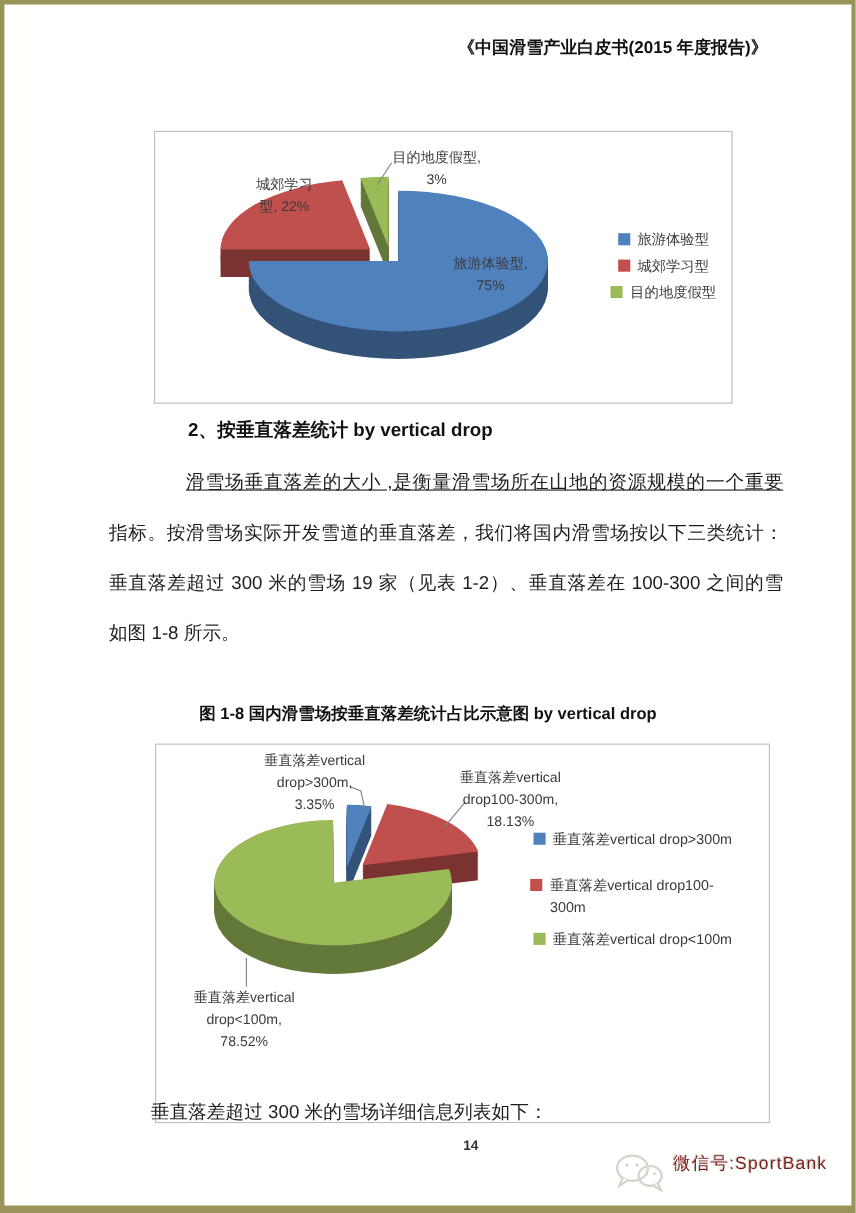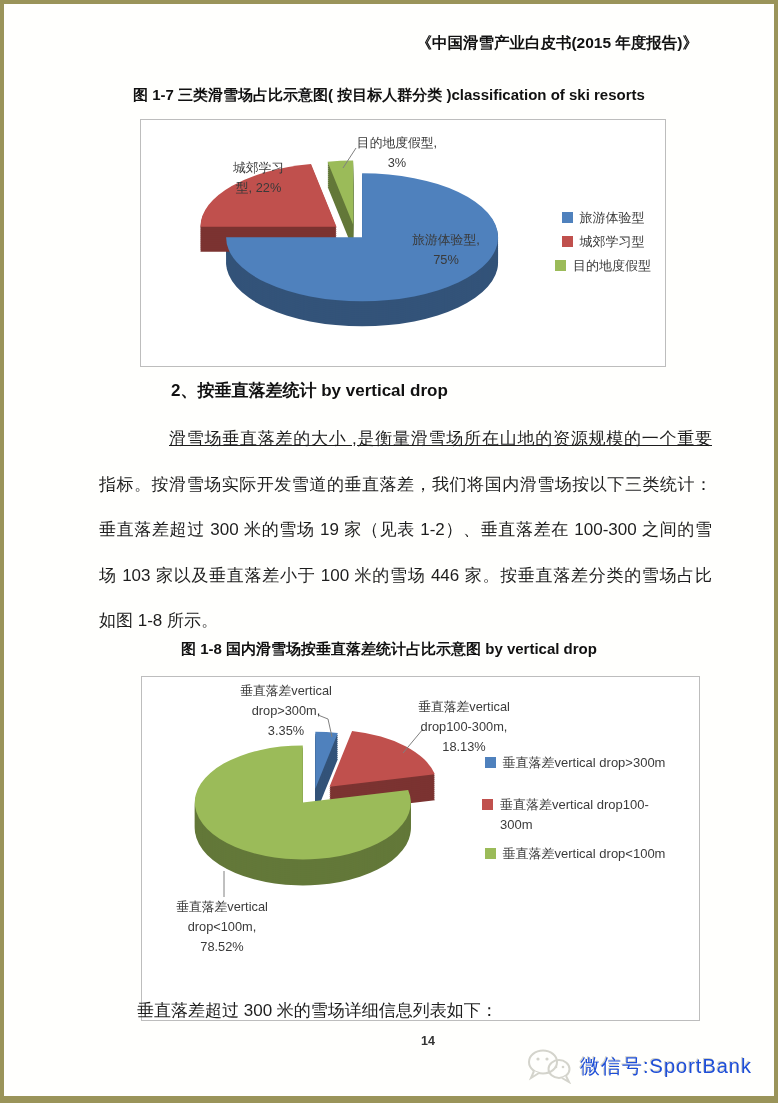--- a/index.html
+++ b/index.html
@@ -61,34 +61,33 @@
   .footer-text{
     position:absolute;left:133px;top:995px;
     font-size:17px;color:#1d1d1d;
   }
   .page-number{
     position:absolute;left:0;top:1030px;width:100%;
     text-align:center;font-size:12.5px;font-weight:bold;color:#333;padding-left:39px;
   }
   .watermark{
     position:absolute;right:22px;top:1044px;
-    display:flex;align-items:center;
-    color:#1d4ed8;font-size:20px;letter-spacing:1px;
+    display:flex;align-items:flex-start;
+    color:#7f1d1d;font-size:16px;letter-spacing:1px;
     text-shadow:1px 1px 0 #fff,-1px -1px 0 #cfcfc7;
   }
   .watermark svg{margin-right:8px;}
 </style>
 </head>
 <body>
 
 <div class="page">
 
   <div class="header-title">《中国滑雪产业白皮书(2015 年度报告)》</div>
 
-  <div class="fig-caption" id="cap1">图 1-7 三类滑雪场占比示意图( 按目标人群分类 )classification of ski resorts</div>
 
   <div class="chart-frame" id="frame1">
     <svg id="pie1" width="524" height="246" viewBox="0 0 524 246">
         <path d="M 214 114 L 214.00 50.00 A 136 64 0 1 1 78.00 114.00 Z" transform="translate(7.1,28.3)" fill="rgb(51,83,121)"></path>
         <path d="M 214 114 L 214.00 50.00 A 136 64 0 1 1 78.00 114.00 Z" transform="translate(7.1,26.3)" fill="rgb(51,83,121)"></path>
         <path d="M 214 114 L 214.00 50.00 A 136 64 0 1 1 78.00 114.00 Z" transform="translate(7.1,24.3)" fill="rgb(51,83,121)"></path>
         <path d="M 214 114 L 214.00 50.00 A 136 64 0 1 1 78.00 114.00 Z" transform="translate(7.1,22.3)" fill="rgb(51,83,121)"></path>
         <path d="M 214 114 L 214.00 50.00 A 136 64 0 1 1 78.00 114.00 Z" transform="translate(7.1,20.3)" fill="rgb(51,83,121)"></path>
         <path d="M 214 114 L 214.00 50.00 A 136 64 0 1 1 78.00 114.00 Z" transform="translate(7.1,18.3)" fill="rgb(51,83,121)"></path>
         <path d="M 214 114 L 214.00 50.00 A 136 64 0 1 1 78.00 114.00 Z" transform="translate(7.1,16.3)" fill="rgb(51,83,121)"></path>
@@ -156,21 +155,20 @@
       </div>
     </div>
   </div>
 
   <div class="section-heading">2、按垂直落差统计 by vertical drop</div>
 
   <div class="body-par">
     <span class="body-line fill indent">滑雪场垂直落差的大小 ,是衡量滑雪场所在山地的资源规模的一个重要</span>
     <span class="body-line fill">指标。按滑雪场实际开发雪道的垂直落差，我们将国内滑雪场按以下三类统计：</span>
     <span class="body-line fill">垂直落差超过 300 米的雪场 19 家（见表 1-2）、垂直落差在 100-300 之间的雪</span>
-    <span class="body-line fill">场 103 家以及垂直落差小于 100 米的雪场 446 家。按垂直落差分类的雪场占比</span>
     <span class="body-line">如图 1-8 所示。</span>
   </div>
 
   <div class="fig-caption" id="cap2">图 1-8 国内滑雪场按垂直落差统计占比示意图 by vertical drop</div>
 
   <div class="chart-frame" id="frame2">
     <svg id="pie2" width="557" height="273" viewBox="0 0 557 273">
         <path d="M 172 118 L 172.00 61.00 A 108 57 0 0 1 194.57 62.26 Z" transform="translate(1.3,19.7)" fill="rgb(51,83,121)"></path>
         <path d="M 172 118 L 172.00 61.00 A 108 57 0 0 1 194.57 62.26 Z" transform="translate(1.3,17.7)" fill="rgb(51,83,121)"></path>
         <path d="M 172 118 L 172.00 61.00 A 108 57 0 0 1 194.57 62.26 Z" transform="translate(1.3,15.7)" fill="rgb(51,83,121)"></path>

